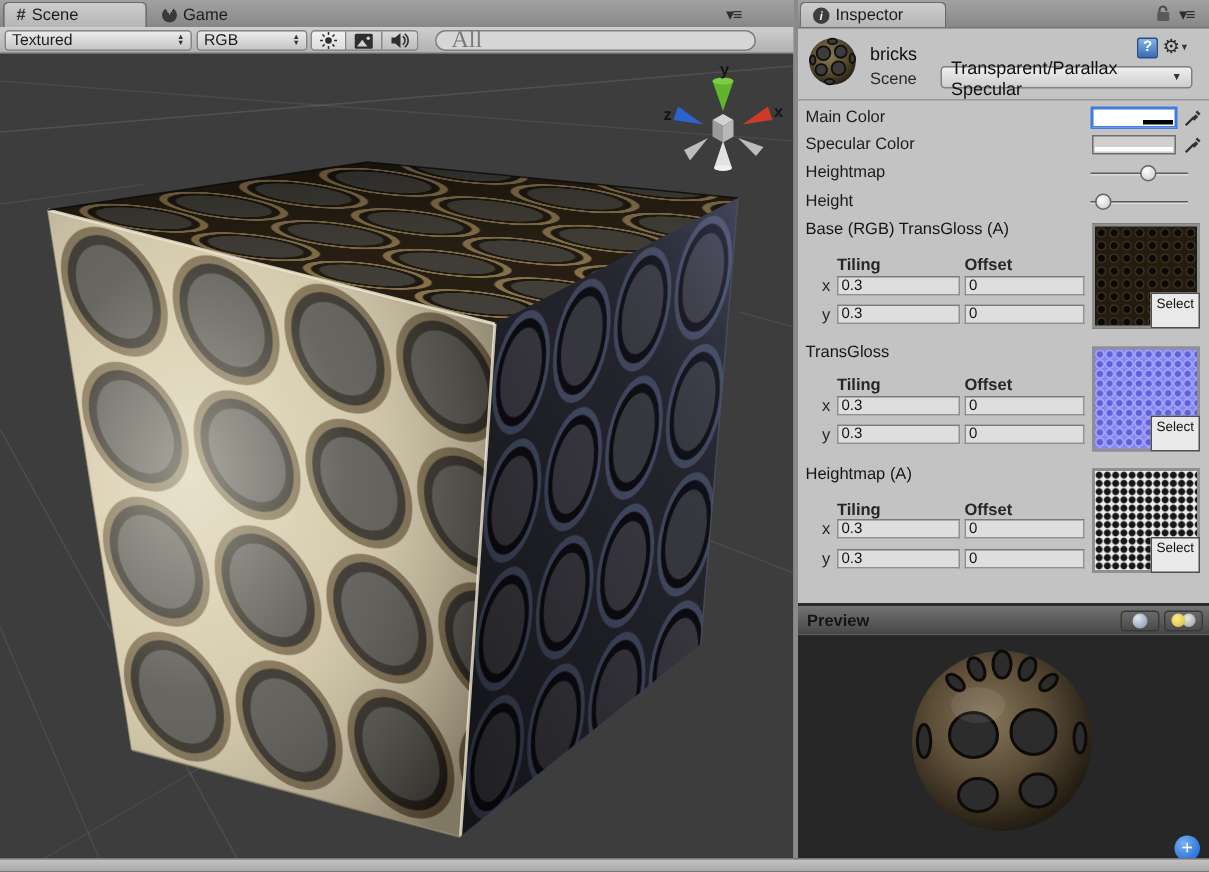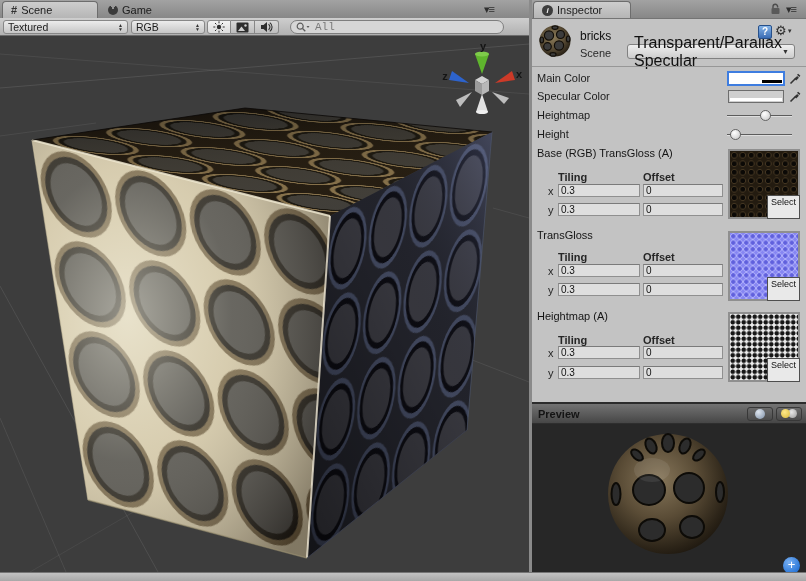--- a/index.html
+++ b/index.html
@@ -30,34 +30,34 @@
   .tris{display:flex;flex-direction:column;align-items:center;justify-content:center;margin-left:4px;}
   .tris span{font-size:5px;line-height:4px;color:#333;}
   .btn-group{position:absolute;left:207px;top:2px;height:14px;display:flex;}
   .tbtn{width:24px;height:14px;box-sizing:border-box;border:1px solid #878787;border-left:none;
         background:linear-gradient(#d9d9d9,#bdbdbd);display:flex;align-items:center;justify-content:center;}
   .tbtn:first-child{border-left:1px solid #878787;border-radius:3px 0 0 3px;}
   .tbtn:last-child{border-radius:0 3px 3px 0;}
   .tbtn.active{background:linear-gradient(#f2f2f2,#dcdcdc);}
   .search{position:absolute;left:290px;top:2px;width:214px;height:14px;box-sizing:border-box;
           border:1px solid #7e7e7e;border-radius:7px;background:#d6d6d6;display:flex;align-items:center;padding:0 5px;}
-  .search input{border:none;background:transparent;outline:none;flex:1;font-size:11px;
-                font-family:Liberation Mono, monospace;color:#444;}
+  .search input{border:none;background:transparent;outline:none;flex:1;font-size:16px;
+                font-family:Liberation Serif, serif;color:#444;}
   .search input::placeholder{color:#7a7a7a;opacity:1;}
   .viewport{position:absolute;left:0;top:36px;width:529px;height:536px;background:#3d3d3d;overflow:hidden;}
   
   .inspector{position:absolute;left:532px;top:0;width:274px;height:572px;background:#c3c3c3;}
   .info-ic{width:11px;height:11px;border-radius:50%;background:#3d3d3d;color:#ececec;
            font-size:8px;font-weight:bold;font-style:italic;text-align:center;line-height:11px;}
   .mat-name{position:absolute;left:48px;top:29px;font-size:12px;color:#0e0e0e;}
   .shader-lab{position:absolute;left:48px;top:47px;color:#2a2a2a;}
   .shader-dd{position:absolute;left:95px;top:44px;width:168px;height:15px;box-sizing:border-box;
              border:1px solid #818181;border-radius:3px;background:linear-gradient(#efefef,#cdcdcd);
              display:flex;align-items:center;padding:0 6px;}
-  .shader-dd .dd-txt{flex:1;font-size:16px;color:#111;}
+  .shader-dd .dd-txt{flex:1;font-size:12px;color:#111;}
   .caret{font-size:7px;color:#333;}
   .help-ic{position:absolute;left:226px;top:25px;width:14px;height:14px;border-radius:2px;
            background:linear-gradient(#85b4e8,#3a6cb4);border:1px solid #27508a;box-sizing:border-box;
            color:#fff;font-size:10px;font-weight:bold;text-align:center;line-height:12px;}
   .gear-ic{position:absolute;left:243px;top:23px;font-size:13px;color:#2e2e2e;}
   .gear-ic .caret{font-size:6px;vertical-align:2px;}
   .hsep{position:absolute;left:0;top:66px;width:274px;height:1px;background:#979797;}
   .plabel{position:absolute;left:5px;color:#1c1c1c;}
   .swatch{position:absolute;left:196px;width:56px;height:13px;box-sizing:border-box;}
   .swatch .alpha{position:absolute;left:1px;right:1px;bottom:1px;height:3px;}

